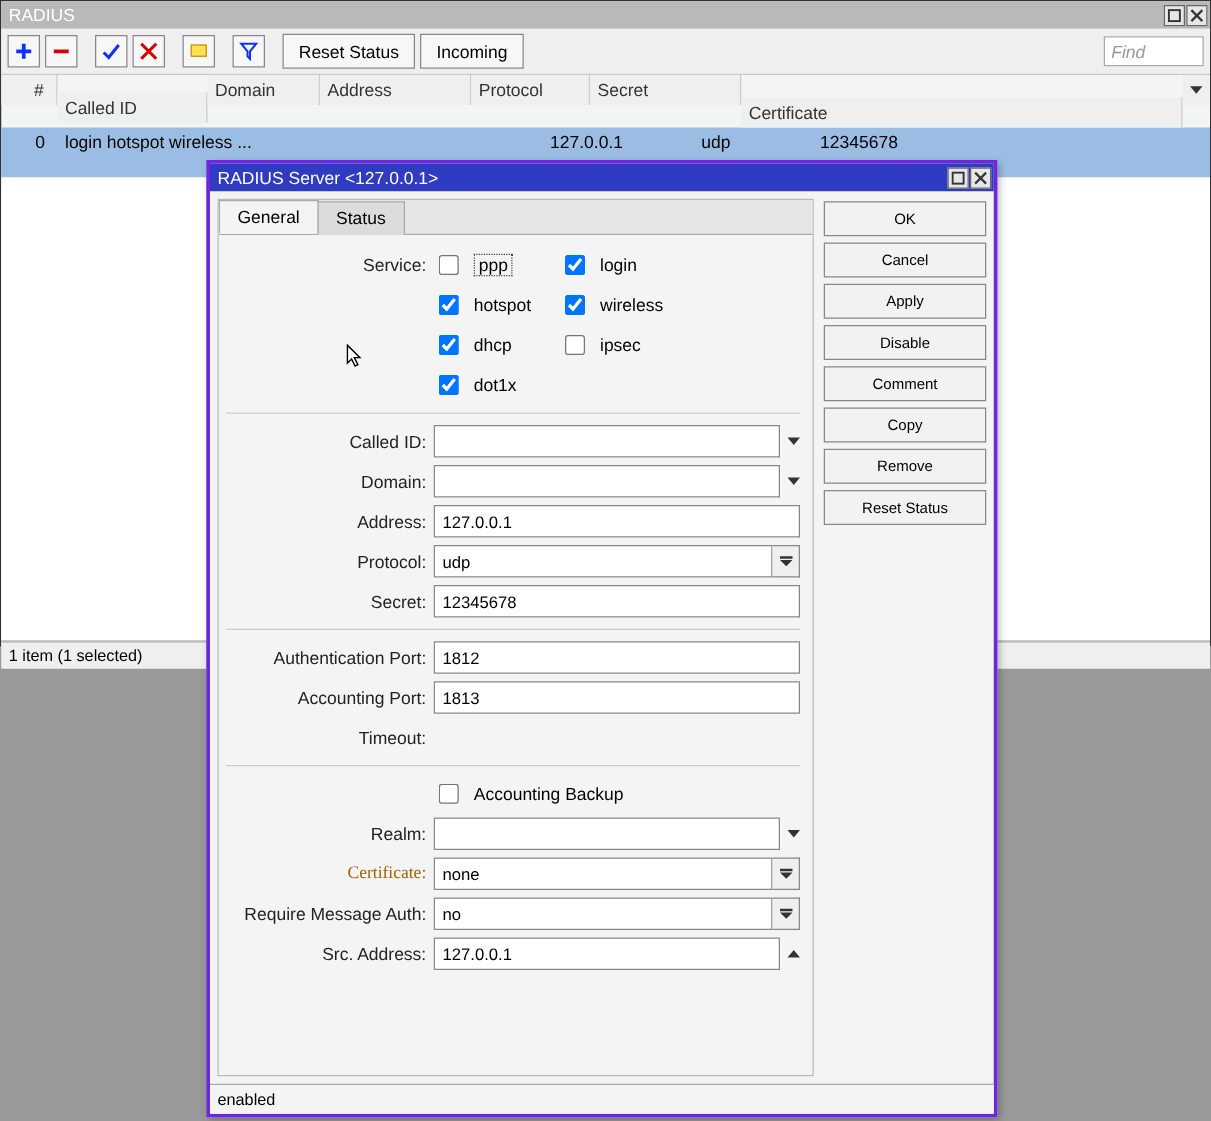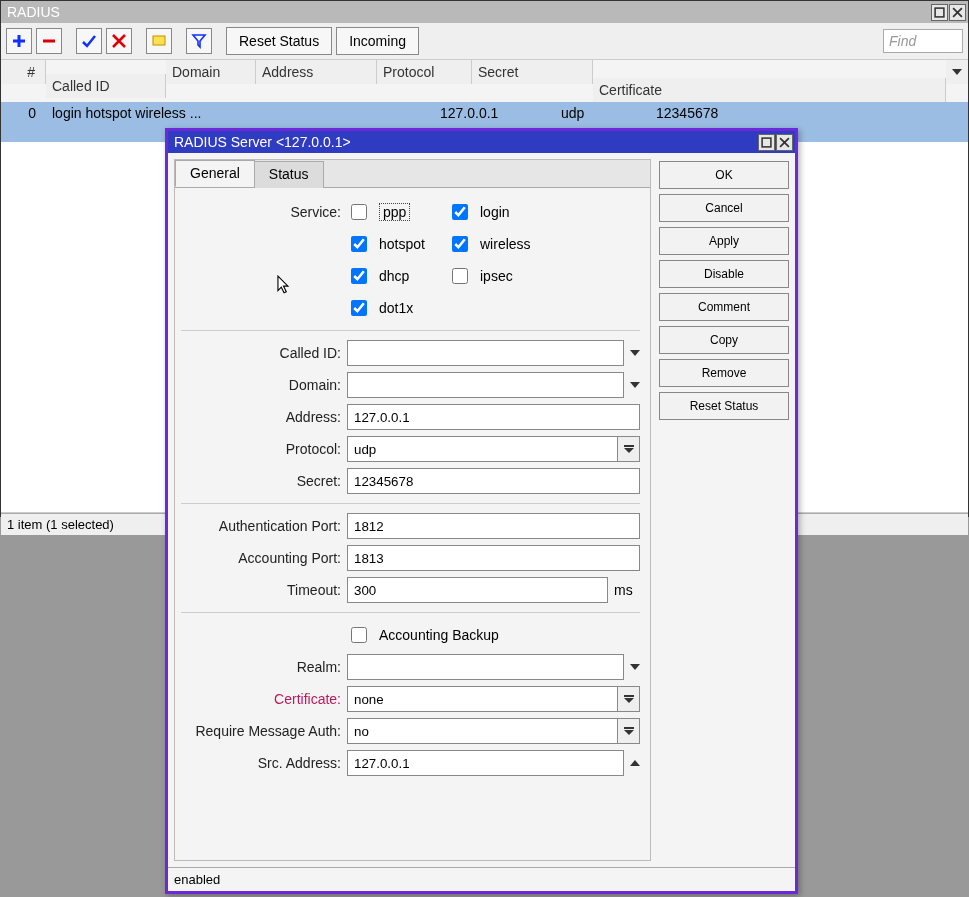--- a/index.html
+++ b/index.html
@@ -48,21 +48,21 @@
 
   
   .tabs { display:flex; border-bottom:1px solid #aaa; background:#e6e6e6; height:28px; }
   .tab { padding:4px 14px; border:1px solid #aaa; border-bottom:none; margin-right:-1px; background:#dcdcdc; cursor:pointer; position:relative; top:1px; }
   .tab.active { background:#f4f4f4; top:0; border-bottom:1px solid #f4f4f4; }
 
   
   .form { padding:8px 10px 8px 6px; overflow-y:auto; flex:1; }
   .frow { display:flex; align-items:center; min-height:32px; }
   .frow .flabel { width:166px; text-align:right; padding-right:6px; color:#222; }
-  .frow .flabel.dim { color:#be185d; }
+  .frow .flabel.dim { color:#a16207;font-family:Liberation Serif, serif; }
   .fcontrols { flex:1; display:flex; align-items:center; gap:6px; }
   .cb { display:flex; align-items:center; gap:9px; width:95px; }
   .cb input { width:16px; height:16px; cursor:pointer; }
   .txt { flex:1; height:26px; border:1px solid #888; background:#fff; padding:0 6px; }
   .combo { flex:1; display:flex; }
   .combo .txt { flex:1; }
   .combo .drop { width:22px; height:26px; border:1px solid #888; border-left:none; background:#efefef; display:flex; align-items:center; justify-content:center; cursor:pointer; }
   .tri-down { width:0; height:0; border-left:5px solid transparent; border-right:5px solid transparent; border-top:6px solid #333; }
   .tri-up { width:0; height:0; border-left:5px solid transparent; border-right:5px solid transparent; border-bottom:6px solid #333; }
   .bar-arrow { display:flex; flex-direction:column; align-items:center; gap:1px; }
@@ -296,24 +296,20 @@
             </div>
         </div>
         <div class="frow">
           <div class="flabel">Accounting Port:</div>
           <div class="fcontrols">
               <input class="txt" value="1813" style="">
             </div>
         </div>
         <div class="frow">
           <div class="flabel">Timeout:</div>
-          <div class="fcontrols">
-            <input class="txt" value="300" style="">
-            <span class="unit">ms</span>
-          </div>
         </div>
 
         <div class="hr"></div>
 
         <div class="frow">
           <div class="flabel"></div>
           <div class="fcontrols">
             <label class="cb" style="width:auto">
                 <input type="checkbox" style="">
                 <span>Accounting Backup</span>

